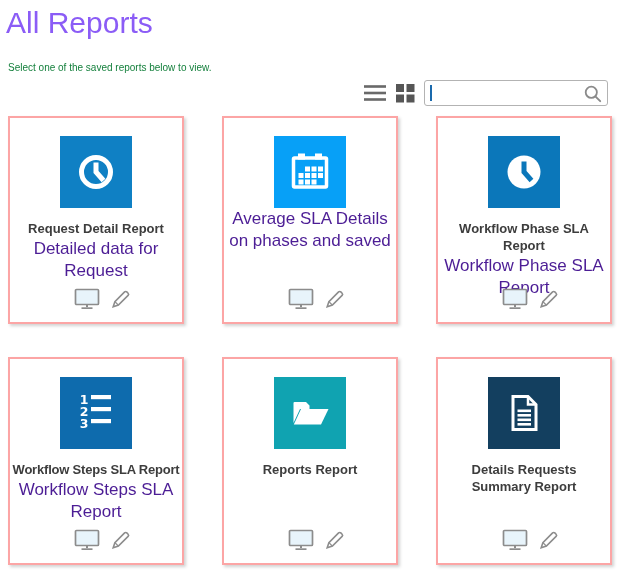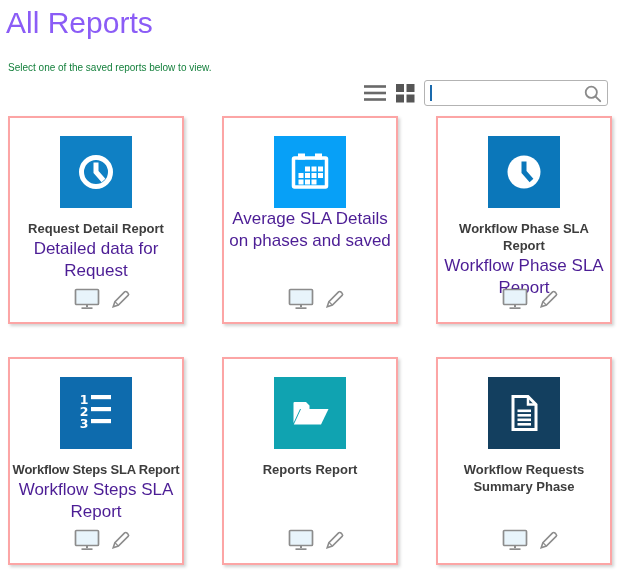--- a/index.html
+++ b/index.html
@@ -257,21 +257,21 @@
         <path d="M12 6.5 H27 L35 14.5 V39.5 H12 Z" fill="none" stroke="#ffffff" stroke-width="3"></path>
         <path d="M27 6.5 V14.5 H35" fill="none" stroke="#ffffff" stroke-width="2.5"></path>
         <g fill="#ffffff">
           <rect x="16.5" y="19.5" width="13.5" height="2.6"></rect>
           <rect x="16.5" y="24" width="13.5" height="2.6"></rect>
           <rect x="16.5" y="28.5" width="13.5" height="2.6"></rect>
           <rect x="16.5" y="33" width="13.5" height="2.6"></rect>
         </g>
       </svg>
     </div>
-    <div class="card-title">Workflow Requests Summary Phase</div>
+    <div class="card-title">Details Requests Summary Report</div>
     <div class="card-sub"></div>
     <div class="card-actions">
       <button class="act-btn">
         <svg width="26" height="22" viewBox="0 0 26 22">
           <rect x="1.5" y="1.5" width="23" height="15" rx="1" fill="#e8f4fb" stroke="#8c8c8c" stroke-width="1.7"></rect>
           <rect x="12" y="16.5" width="2" height="2.6" fill="#8c8c8c"></rect>
           <rect x="7.5" y="19.3" width="11" height="1.7" fill="#8c8c8c"></rect>
         </svg>
       </button>
       <button class="act-btn">

